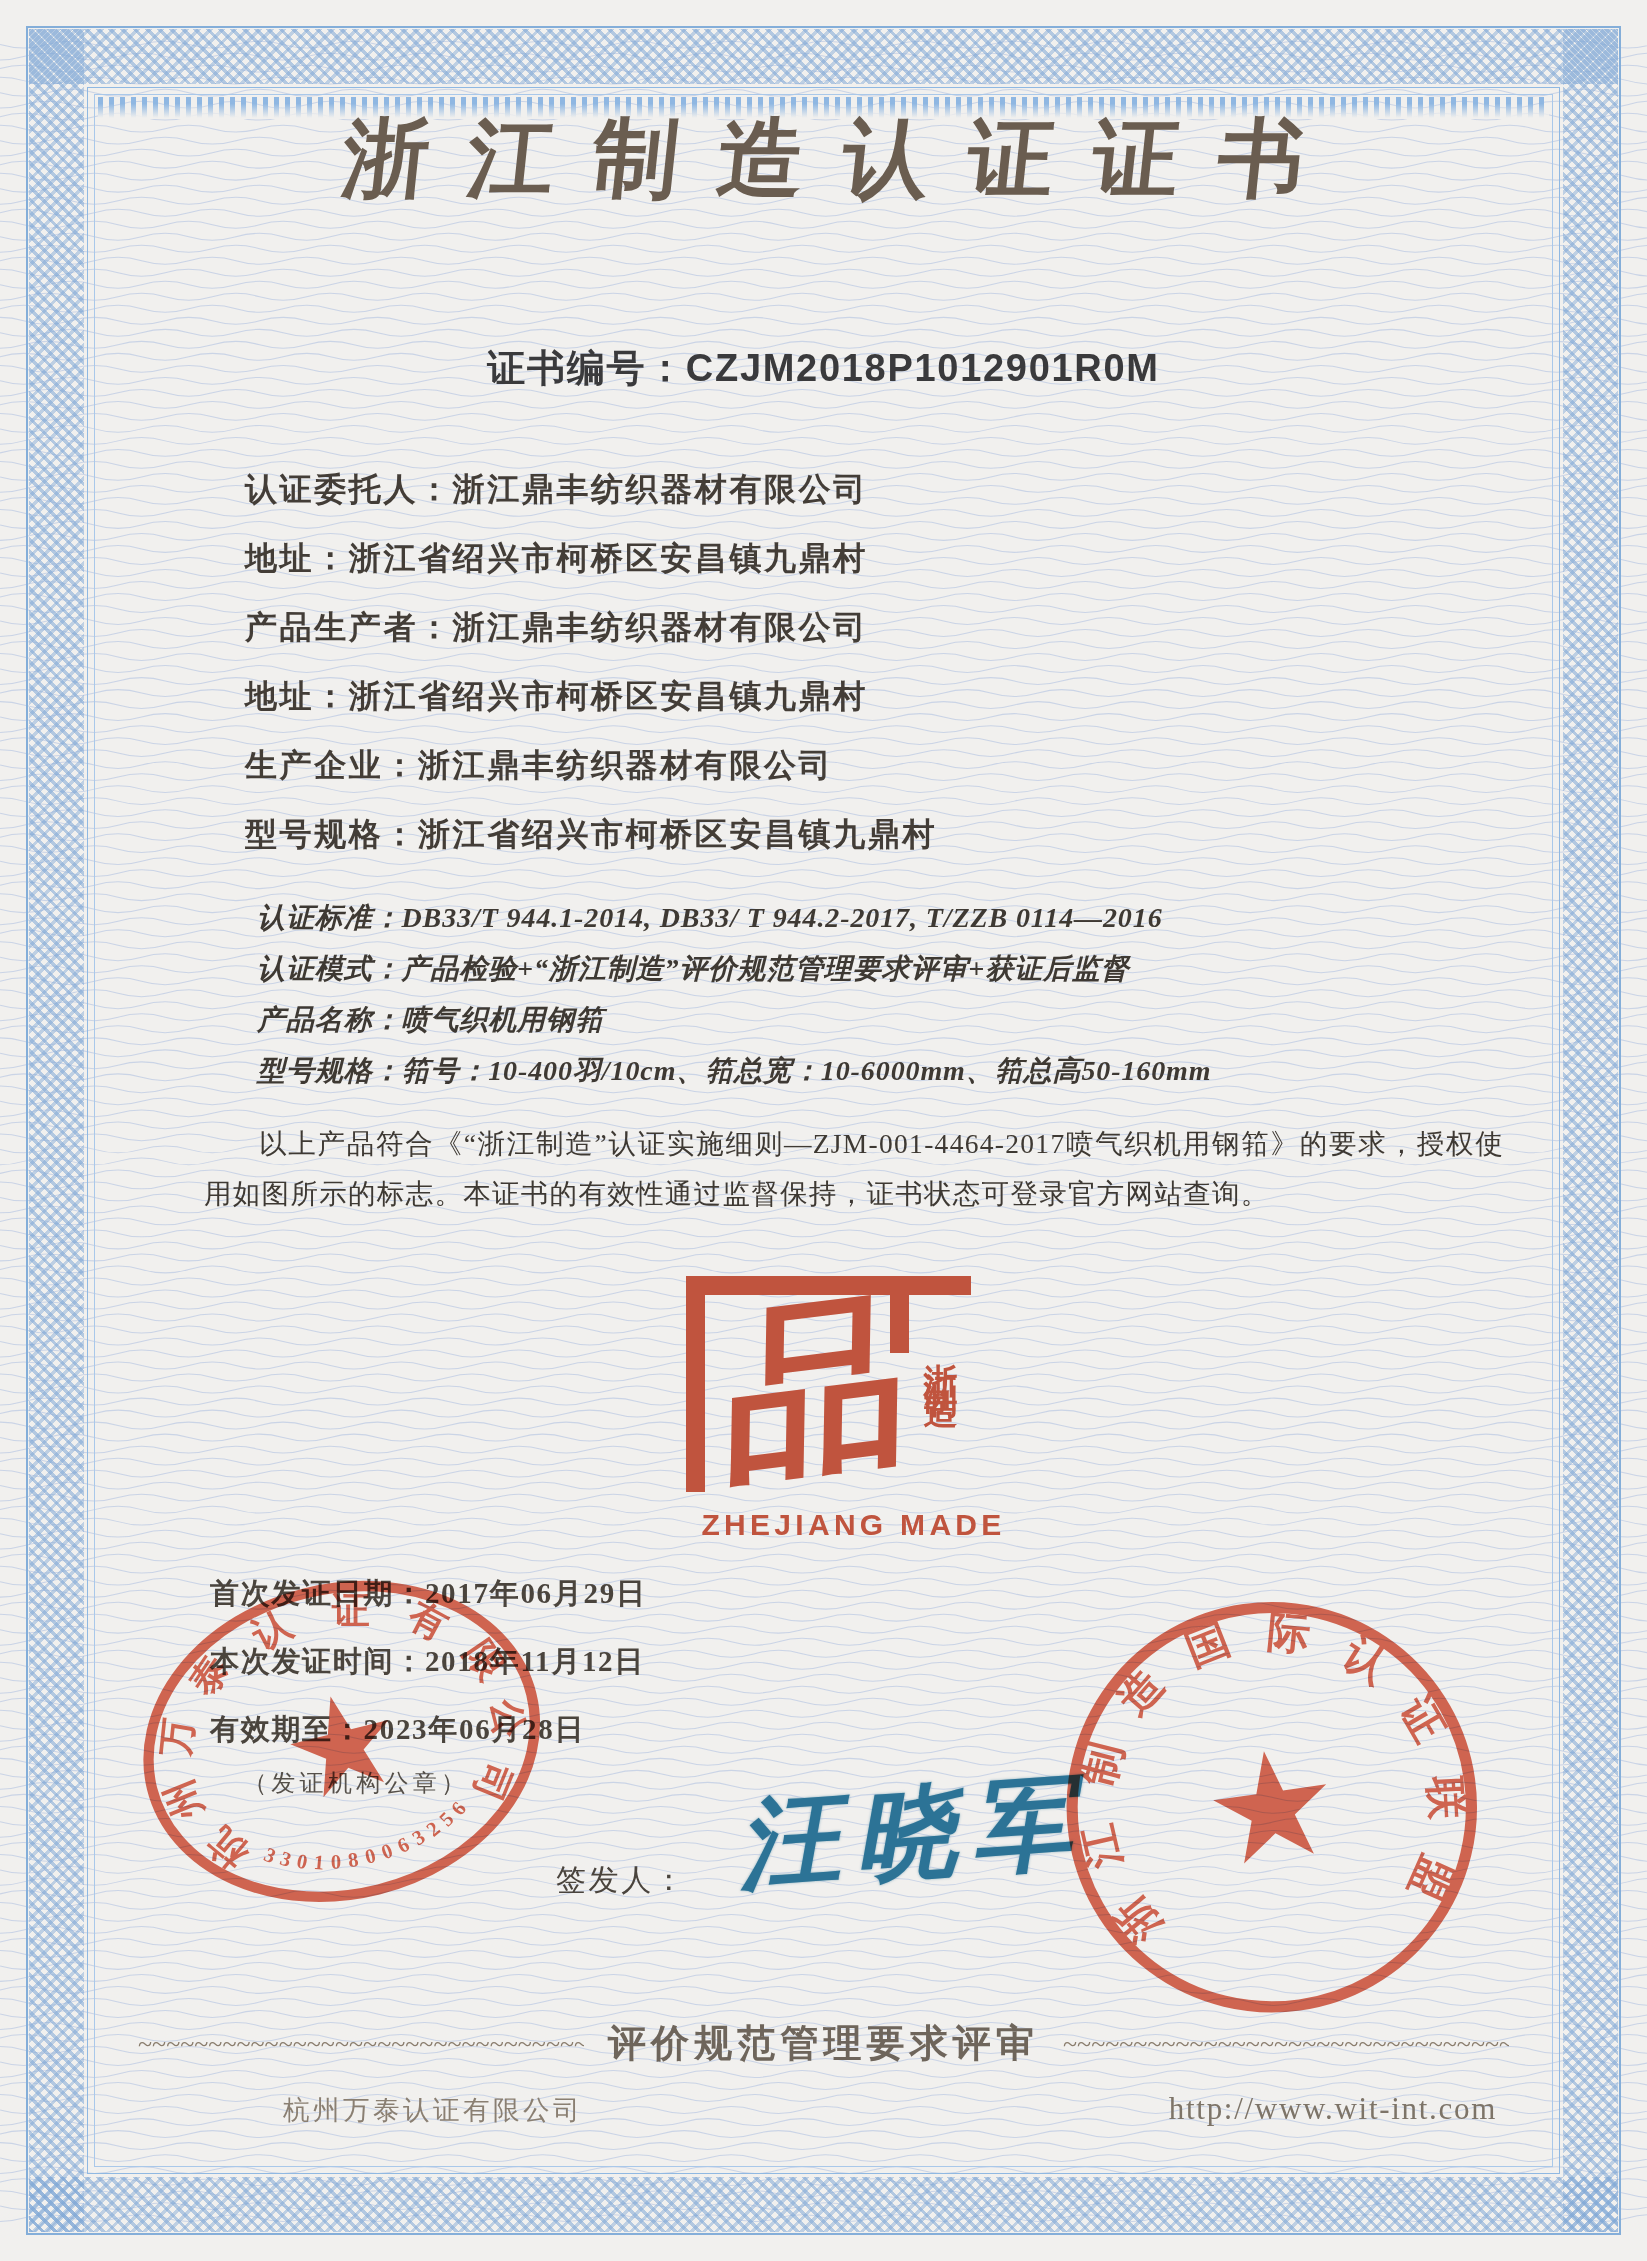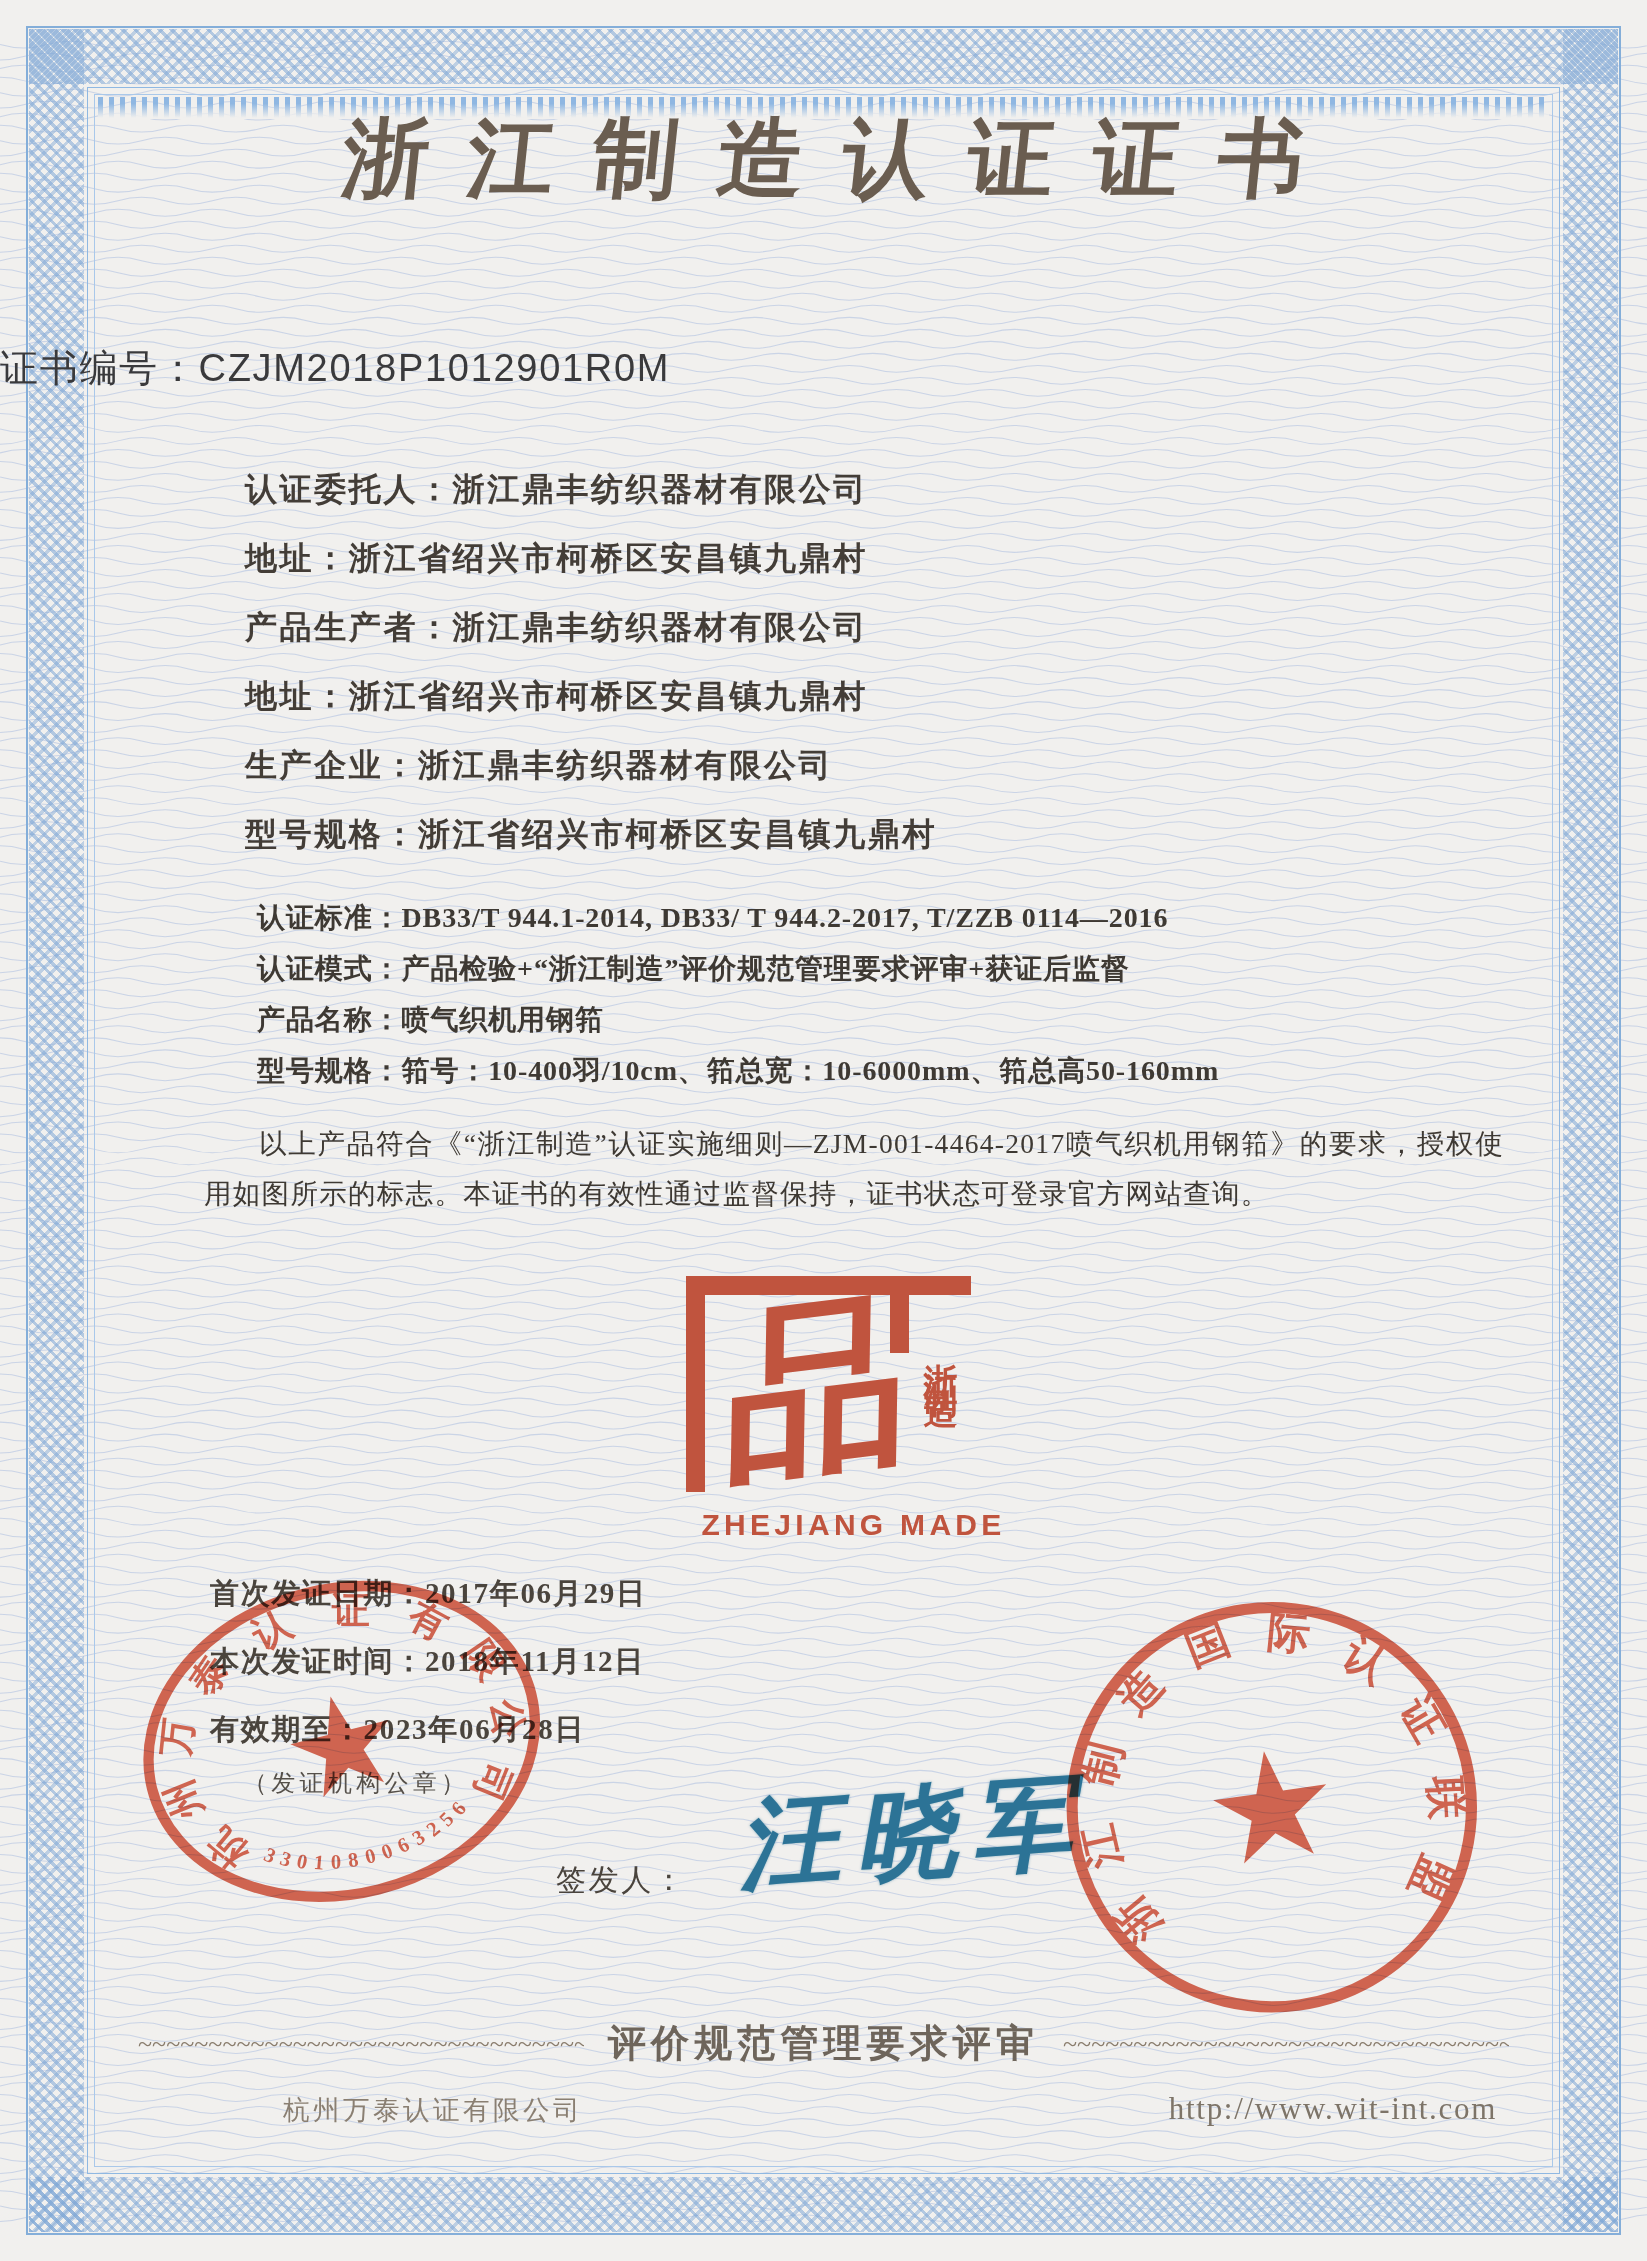--- a/index.html
+++ b/index.html
@@ -37,28 +37,28 @@
   .title{
     position:absolute;left:0;right:0;top:101px;
     text-align:center;
     font-size:86px;font-weight:700;
     letter-spacing:39px;padding-left:39px;
     color:#6a5d50;
     transform:skewX(-6deg);
   }
   .certno{
     position:absolute;left:0;right:0;top:343px;
-    text-align:left;
+    text-align:center;
     font-family:"Liberation Sans", sans-serif;
-    font-size:38px;font-weight:400;color:#3a3a3c;letter-spacing:1.7px;
+    font-size:38px;font-weight:700;color:#3a3a3c;letter-spacing:1.7px;
   }
   .fields{position:absolute;left:245px;top:468px;width:1270px;}
   .fields .line{height:69px;font-size:32px;font-weight:700;letter-spacing:2.6px;color:#433d37;}
   .specs{position:absolute;left:257px;top:899px;width:1287px;}
-  .specs .line{height:51px;font-size:28px;font-weight:700;letter-spacing:0.9px;color:#3e3933;}
+  .specs .line{height:51px;font-size:28px;font-weight:700;letter-spacing:0.9px;color:#3e3933;font-style:italic;}
   .statement{
     position:absolute;left:204px;top:1119px;width:1300px;
     font-size:27.5px;line-height:50px;letter-spacing:1.3px;
     text-align:justify;text-indent:2em;color:#3e3933;
   }
   
   .logo{position:absolute;left:686px;top:1276px;width:285px;height:266px;}
   .logo .bar{position:absolute;background:#c0543e;}
   .logo .bar-left{left:0;top:0;width:19px;height:216px;}
   .logo .bar-top{left:0;top:0;width:285px;height:19px;}

